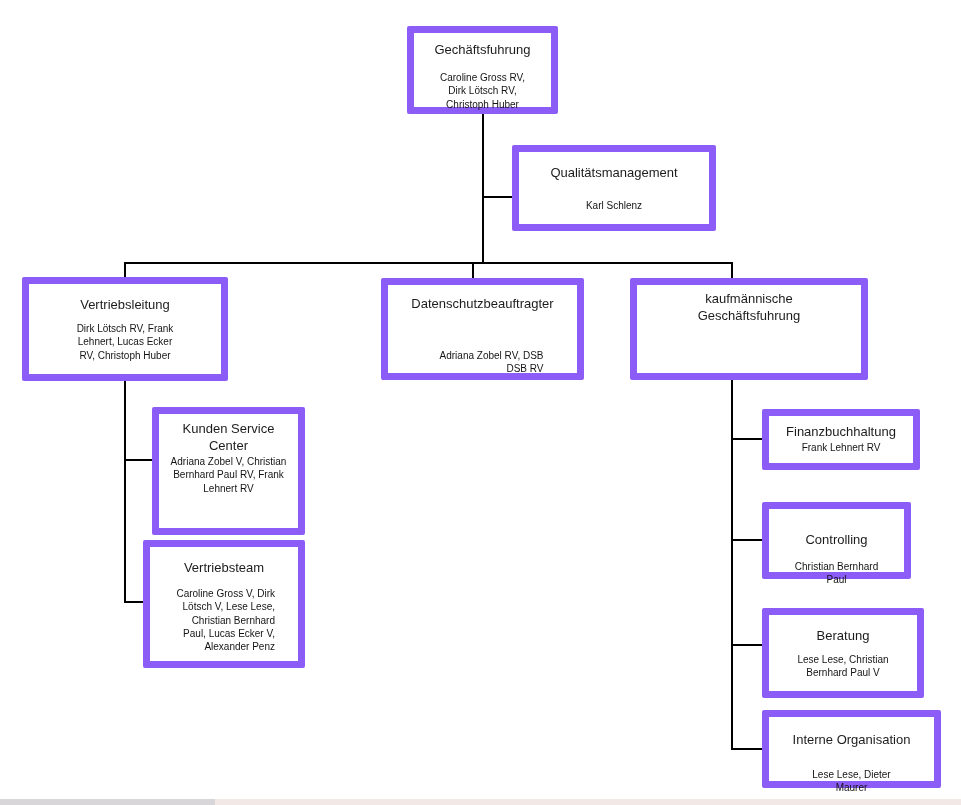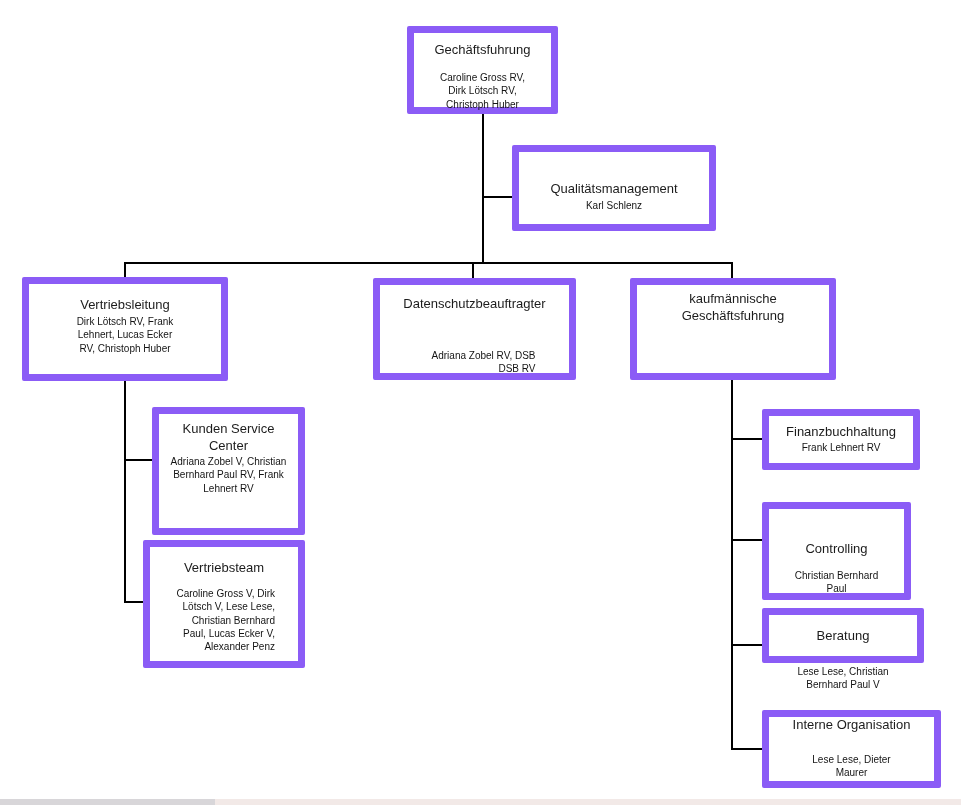--- a/index.html
+++ b/index.html
@@ -11,40 +11,40 @@
     position:absolute;background:#fff;border:7px solid #8b5cf6;border-radius:2px;
     box-sizing:border-box;text-align:center;color:#161616;
   }
   .title{font-size:13px;line-height:1.3;color:#1c1c1c;margin:0 auto;}
   .members{font-size:10px;line-height:1.34;color:#141414;margin:0 auto;}
   .line{position:absolute;background:#000000;}
 
   
   .n-gf  {left:407px;top:26px;width:151px;height:88px;padding-top:9px;}
   .n-gf  .members{max-width:102px;margin-top:12px;}
-  .n-qm  {left:512px;top:145px;width:204px;height:86px;padding-top:29px;}
+  .n-qm  {left:512px;top:145px;width:204px;height:86px;padding-top:13px;}
   .n-qm  .members{position:absolute;bottom:12px;left:0;right:0;margin-top:24px;}
   .n-vl  {left:22px;top:277px;width:206px;height:104px;padding-top:13px;}
-  .n-vl  .members{max-width:100px;margin-top:1px;}
-  .n-dsb {left:373px;top:278px;width:203px;height:102px;padding-top:11px;}
+  .n-vl  .members{max-width:100px;margin-top:8px;}
+  .n-dsb {left:381px;top:278px;width:203px;height:102px;padding-top:11px;}
   .n-dsb .members{max-width:122px;margin-top:36px;text-align:right;}
-  .n-kgf {left:630px;top:278px;width:206px;height:102px;padding-top:6px;}
+  .n-kgf {left:630px;top:278px;width:238px;height:102px;padding-top:6px;}
   .n-kgf .title{max-width:150px;}
   .n-ksc {left:152px;top:407px;width:153px;height:128px;padding-top:7px;}
   .n-ksc .title{max-width:112px;}
   .n-ksc .members{max-width:120px;margin-top:0;}
   .n-vt  {left:143px;top:540px;width:162px;height:128px;padding-top:13px;}
   .n-vt  .members{max-width:102px;margin-top:10px;text-align:right;}
   .n-fb  {left:762px;top:409px;width:158px;height:61px;padding-top:8px;}
   .n-fb  .members{max-width:140px;}
-  .n-co  {left:762px;top:502px;width:149px;height:98px;padding-top:32px;}
+  .n-co  {left:762px;top:502px;width:149px;height:77px;padding-top:23px;}
   .n-co  .members{max-width:100px;margin-top:11px;}
-  .n-be  {left:762px;top:608px;width:162px;height:55px;padding-top:13px;}
-  .n-be  .members{max-width:112px;margin-top:20px;}
-  .n-io  {left:762px;top:710px;width:179px;height:78px;}
+  .n-be  {left:762px;top:608px;width:162px;height:90px;padding-top:13px;}
+  .n-be  .members{max-width:112px;margin-top:8px;}
+  .n-io  {left:762px;top:710px;width:179px;height:78px;padding-top:15px;}
   .n-io  .members{max-width:96px;margin-top:19px;}
 
   
   .c-v-top   {left:482px;top:114px;width:2px;height:149px;}
   .c-h-qm    {left:483px;top:196px;width:30px;height:2px;}
   .c-h-main  {left:124px;top:262px;width:609px;height:2px;}
   .c-s-vl    {left:124px;top:262px;width:2px;height:16px;}
   .c-s-dsb   {left:472px;top:262px;width:2px;height:17px;}
   .c-s-kgf   {left:731px;top:262px;width:2px;height:17px;}
   .c-v-left  {left:124px;top:381px;width:2px;height:222px;}

